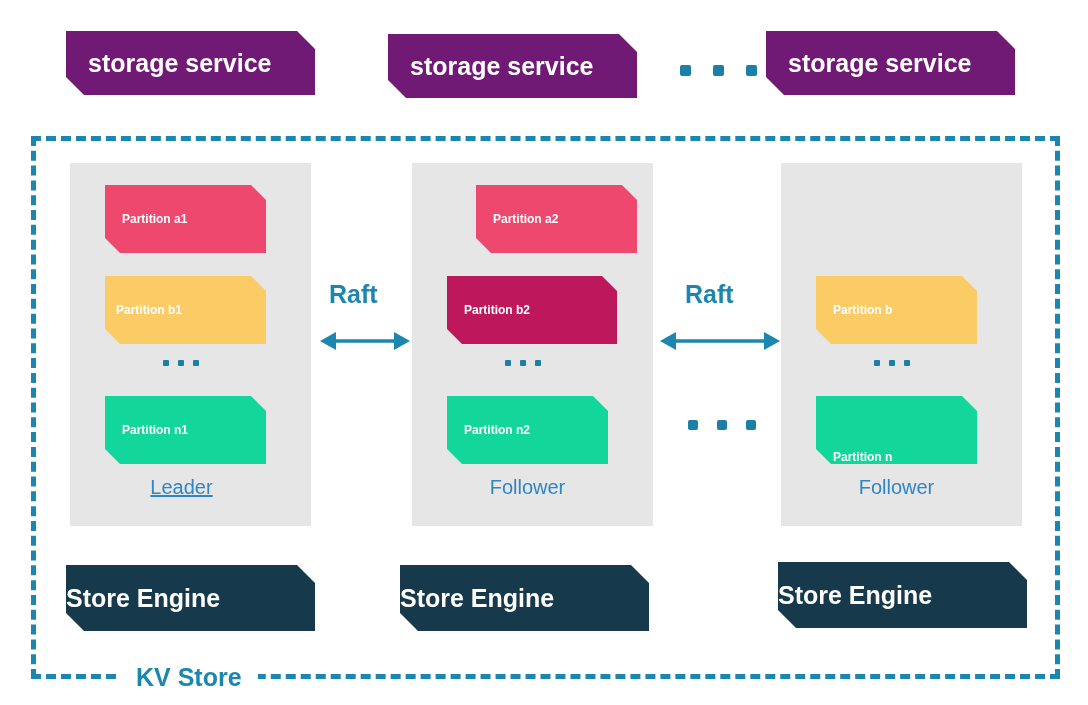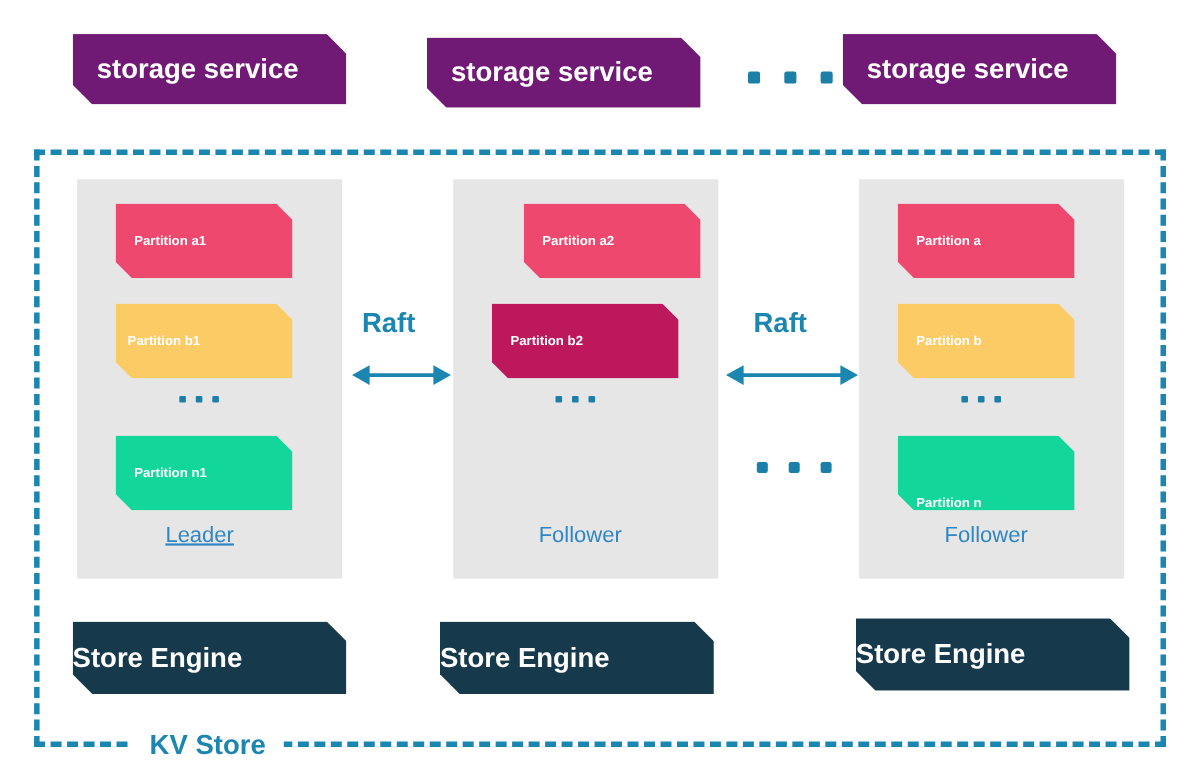--- a/index.html
+++ b/index.html
@@ -193,20 +193,23 @@
   <div class="banner part" style="left:447px; top:276px; width:170px; background:#be185d;">
     <span>Partition b2</span>
   </div>
 
   <div class="dots" style="left:505px; top:360px;">
     <i></i>
       <i></i>
       <i></i>
   </div>
 
+  <div class="banner part" style="left:447px; top:396px; width:161px; background:#13D69B;">
+    <span>Partition n2</span>
+  </div>
 
   <div class="role" style="left:447px; top:476px; width:161px;">Follower</div>
 
   <div class="banner engine" style="left:400px; top:565px; width:249px;">
     <span>Store Engine</span>
   </div>
 
   <div class="raft" style="left:660px; top:280px; width:120px; height:75px;">
     <div class="raft-label" style="left:25px; top:0;">Raft</div>
     <svg class="raft-arrow" style="left:0; top:48px;" width="120" height="26" viewBox="0 0 120 26">
@@ -217,23 +220,20 @@
   </div>
 
   <div class="dots mid" style="left:688px; top:420px;">
     <i></i>
       <i></i>
       <i></i>
   </div>
 
   <div class="panel" style="left:781px; top:163px; width:241px; height:363px;"></div>
 
-  <div class="banner part" style="left:816px; top:185px; width:161px; background:#EF486E;">
-    <span>Partition a</span>
-  </div>
 
   <div class="banner part" style="left:816px; top:276px; width:161px; background:#FBCB65;">
     <span>Partition b</span>
   </div>
 
   <div class="dots" style="left:874px; top:360px;">
     <i></i>
       <i></i>
       <i></i>
   </div>

